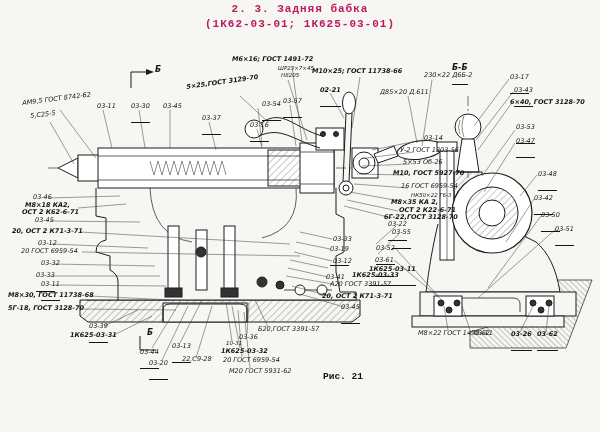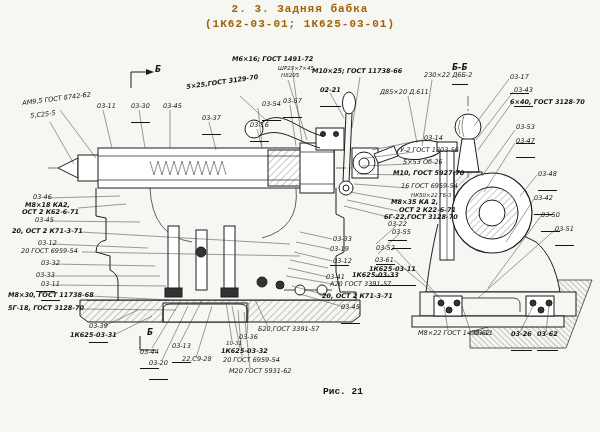--- a/index.html
+++ b/index.html
@@ -1,21 +1,21 @@
 <!DOCTYPE html>
 <html><head>
 <meta charset="utf-8">
 <style>
   html,body{margin:0;padding:0;}
   .page{position:relative;width:600px;height:432px;background:#f6f6f2;overflow:hidden;
         font-family:"DejaVu Sans",sans-serif;}
-  .title-block{position:absolute;top:3px;left:0;right:0;text-align:center;color:#a16207;}
+  .title-block{position:absolute;top:3px;left:0;right:0;text-align:center;color:#be185d;}
   .title-line1{font:bold 11px "Liberation Mono",monospace;letter-spacing:1px;}
   .title-line2{font:bold 11px "Liberation Mono",monospace;letter-spacing:1px;margin-top:3px;}
-  .caption{position:absolute;left:323px;top:386px;font:bold 9.5px "Liberation Mono",monospace;color:#111;}
+  .caption{position:absolute;left:323px;top:371px;font:bold 9.5px "Liberation Mono",monospace;color:#111;}
   svg{position:absolute;left:0;top:0;}
   .labels-layer{position:absolute;left:0;top:0;width:600px;height:432px;}
   .lbl{position:absolute;font:italic 6.5px "DejaVu Sans",sans-serif;color:#141414;
        white-space:nowrap;line-height:1;transform-origin:left top;}
   .lbl.b{font-weight:bold;}
   .lbl.u{border-bottom:1px solid #141414;padding-bottom:12px;}
 </style>
 </head>
 <body>
 

